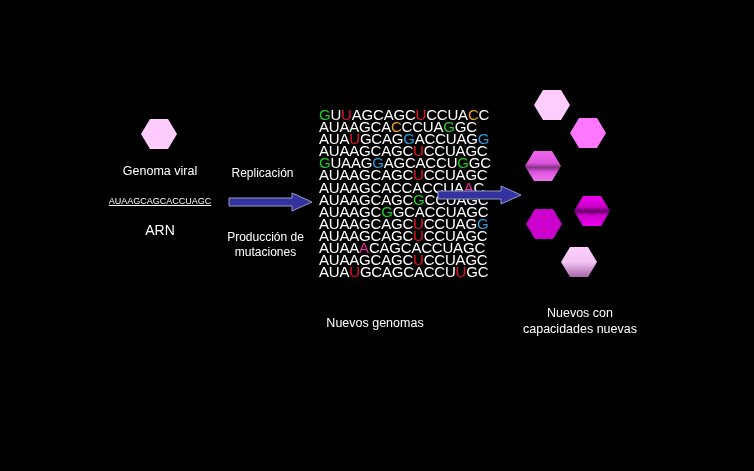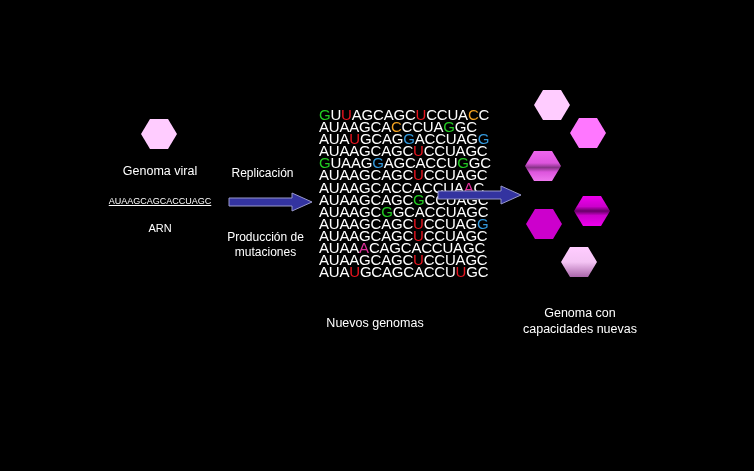--- a/index.html
+++ b/index.html
@@ -15,21 +15,21 @@
     .seq-line span { display: inline; }
     .arrow { position: absolute; }
     .orig-seq { font-size: 9px; text-decoration: underline; }
   </style>
 </head>
 <body>
 
 <div class="hex" style="left:141px; top:119px; width:36px; height:30px; background:#ffccff;"></div>
 <div class="abs label" style="left:110px; top:164px; width:100px; font-size:12.5px;">Genoma viral</div>
 <div class="abs label orig-seq" style="left:100px; top:196px; width:120px;">AUAAGCAGCACCUAGC</div>
-<div class="abs label" style="left:110px; top:222px; width:100px; font-size:11px;">ARN</div>
+<div class="abs label" style="left:110px; top:222px; width:100px; font-size:14px;">ARN</div>
 
 <div class="abs label" style="left:220px; top:166px; width:85px;">Replicación</div>
 <svg class="arrow" style="left:228px; top:192px;" width="86" height="20" viewBox="0 0 86 20">
   <polygon points="1,6 64,6 64,1 84,10 64,19 64,14 1,14" fill="#3333a0" stroke="#9999cc" stroke-width="1"></polygon>
 </svg>
 <div class="abs label" style="left:218px; top:230px; width:95px;">Producción de</div>
 <div class="abs label" style="left:218px; top:245px; width:95px;">mutaciones</div>
 
 <div class="seqs" id="seqs">
     <div class="seq-line"><span style="color: rgb(34, 204, 34);">G</span><span style="color: rgb(255, 255, 255);">U</span><span style="color: rgb(232, 20, 30);">U</span><span style="color: rgb(255, 255, 255);">AGCAGC</span><span style="color: rgb(232, 20, 30);">U</span><span style="color: rgb(255, 255, 255);">CCUA</span><span style="color: rgb(240, 160, 32);">C</span><span style="color: rgb(255, 255, 255);">C</span></div>
@@ -54,14 +54,14 @@
   <polygon points="1,6 64,6 64,1 84,10 64,19 64,14 1,14" fill="#3333a0" stroke="#9999cc" stroke-width="1"></polygon>
 </svg>
 
 <div class="hex" style="left:534px; top:90px; background:#ffccff;"></div>
 <div class="hex" style="left:570px; top:118px; background:#ff77ff;"></div>
 <div class="hex" style="left:525px; top:151px; background:linear-gradient(to bottom,#ee66ee 0%,#dd55dd 40%,#883388 55%,#dd55dd 70%,#ee77ee 100%);"></div>
 <div class="hex" style="left:526px; top:209px; background:#cc00cc;"></div>
 <div class="hex" style="left:574px; top:196px; background:linear-gradient(to bottom,#ee00ee 0%,#cc00cc 35%,#660066 50%,#cc00cc 65%,#ee00ee 100%);"></div>
 <div class="hex" style="left:561px; top:247px; background:linear-gradient(to bottom,#ffccff 0%,#f4c4f4 50%,#aa66aa 100%);"></div>
 
-<div class="abs label" style="left:520px; top:306px; width:120px; font-size:12.5px;">Genoma con</div>
+<div class="abs label" style="left:520px; top:306px; width:120px; font-size:12.5px;">Nuevos con</div>
 <div class="abs label" style="left:505px; top:322px; width:150px; font-size:12.5px;">capacidades nuevas</div>
 
 </body></html>

